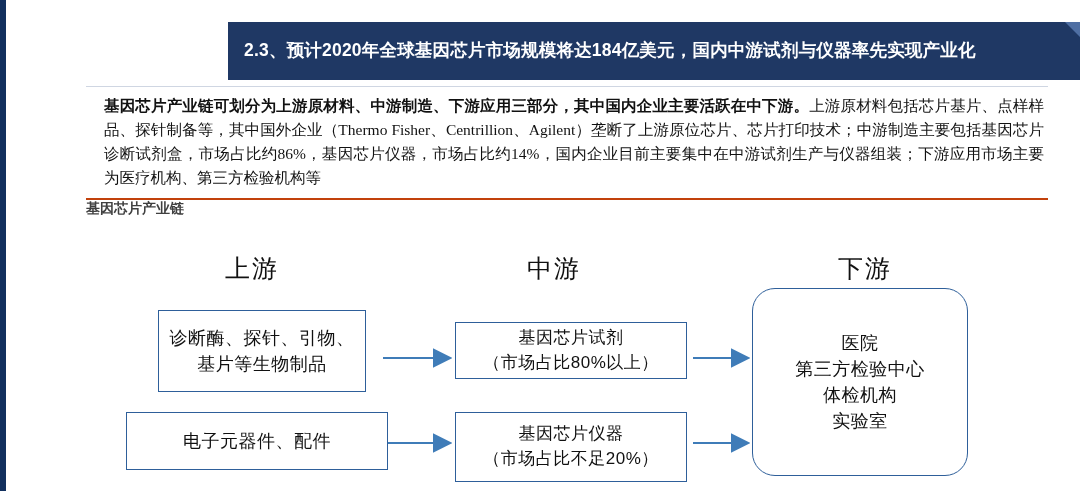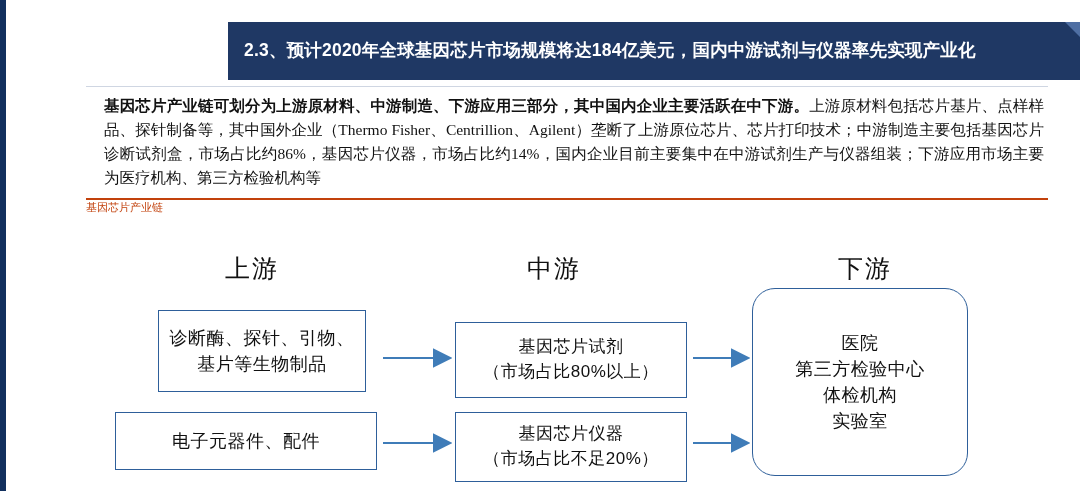--- a/index.html
+++ b/index.html
@@ -73,23 +73,23 @@
     line-height: 1.55;
     color: #111111;
     text-align: justify;
     font-family: Liberation Serif, serif;
   }
   .summary b { font-weight: bold; }
   
   .section-heading {
     position: absolute;
     left: 86px; top: 200px;
-    font-size: 11px;
-    font-weight: normal;
-    color: #c2410c;
+    font-size: 14px;
+    font-weight: bold;
+    color: #404040;
   }
   
   .col-head {
     position: absolute;
     font-size: 25px;
     color: #111111;
     letter-spacing: 2px;
   }
   .col-up   { left: 225px; top: 252px; }
   .col-mid  { left: 527px; top: 252px; }
@@ -106,22 +106,22 @@
     align-items: center;
     justify-content: center;
     color: #111111;
     text-align: center;
     font-size: 18px;
     line-height: 1.45;
     letter-spacing: 0.5px;
   }
   .box.small { font-size: 17px; }
   .box-upstream1 { left: 115px; top: 310px; width: 208px; height: 82px; margin-left: 43px; }
-  .box-upstream2 { left: 115px; top: 412px; width: 262px; height: 58px; }
-  .box-mid1 { left: 455px; top: 322px; width: 232px; height: 76px; }
+  .box-upstream2 { left: 126px; top: 412px; width: 262px; height: 58px; }
+  .box-mid1 { left: 455px; top: 322px; width: 232px; height: 57px; }
   .box-mid2 { left: 455px; top: 412px; width: 232px; height: 70px; }
   .box-down { left: 752px; top: 288px; width: 216px; height: 188px; border-radius: 23px; }
   .box-down .line { display: block; }
 
   
   .arrows {
     position: absolute;
     left: 0; top: 0;
     width: 1080px; height: 491px;
     pointer-events: none;

